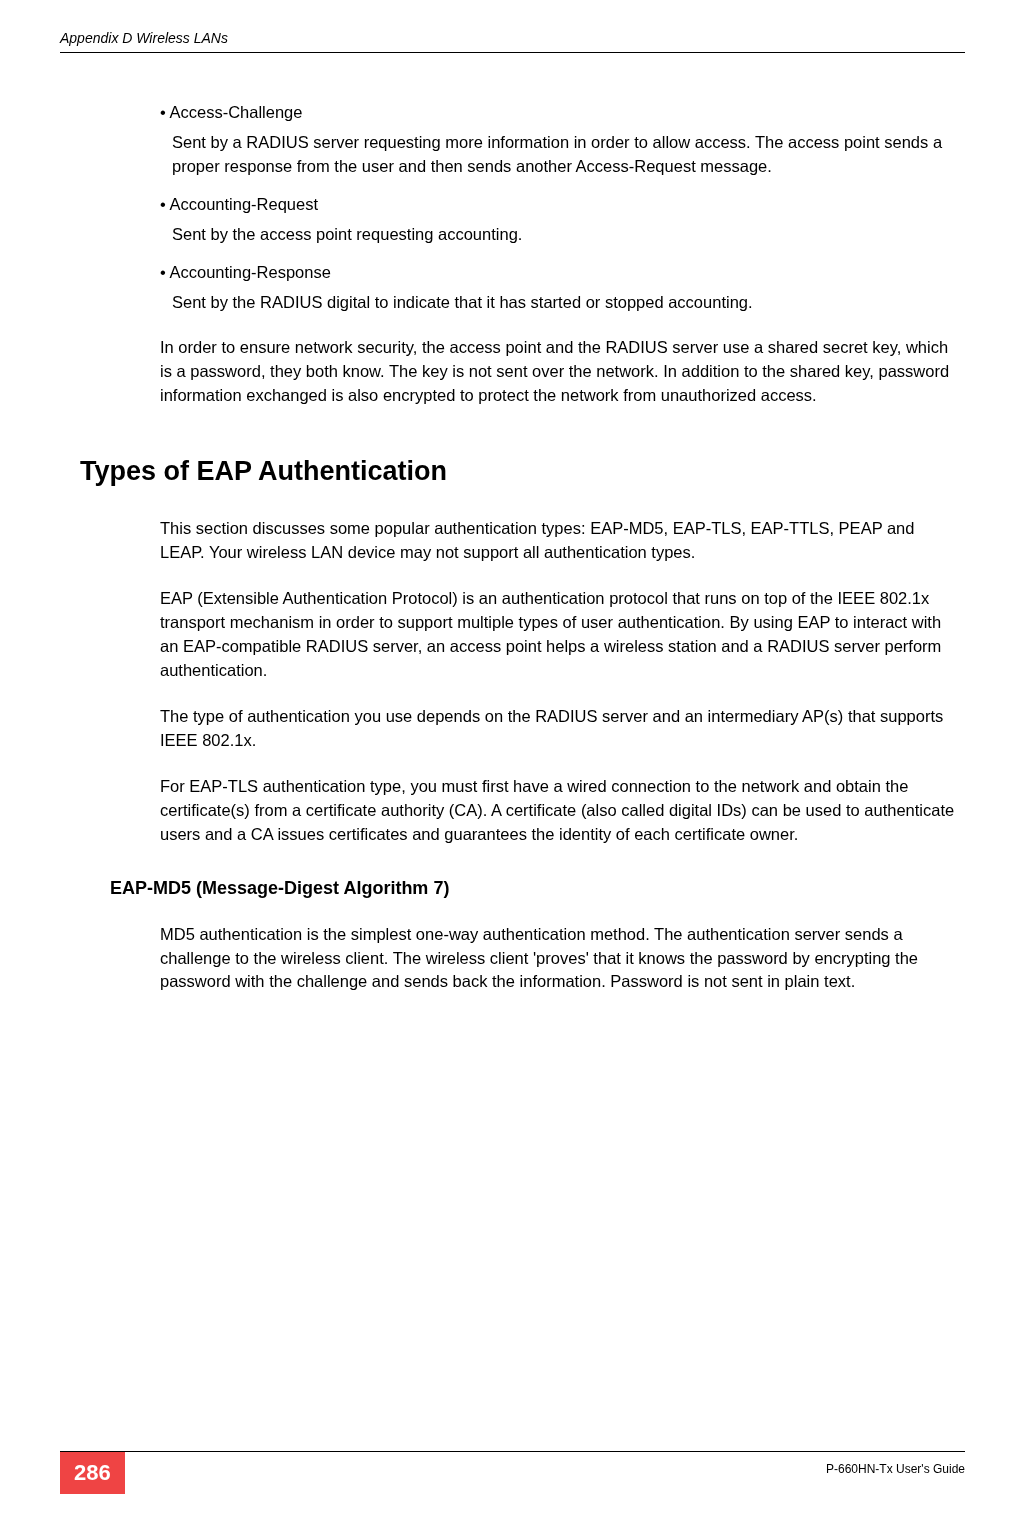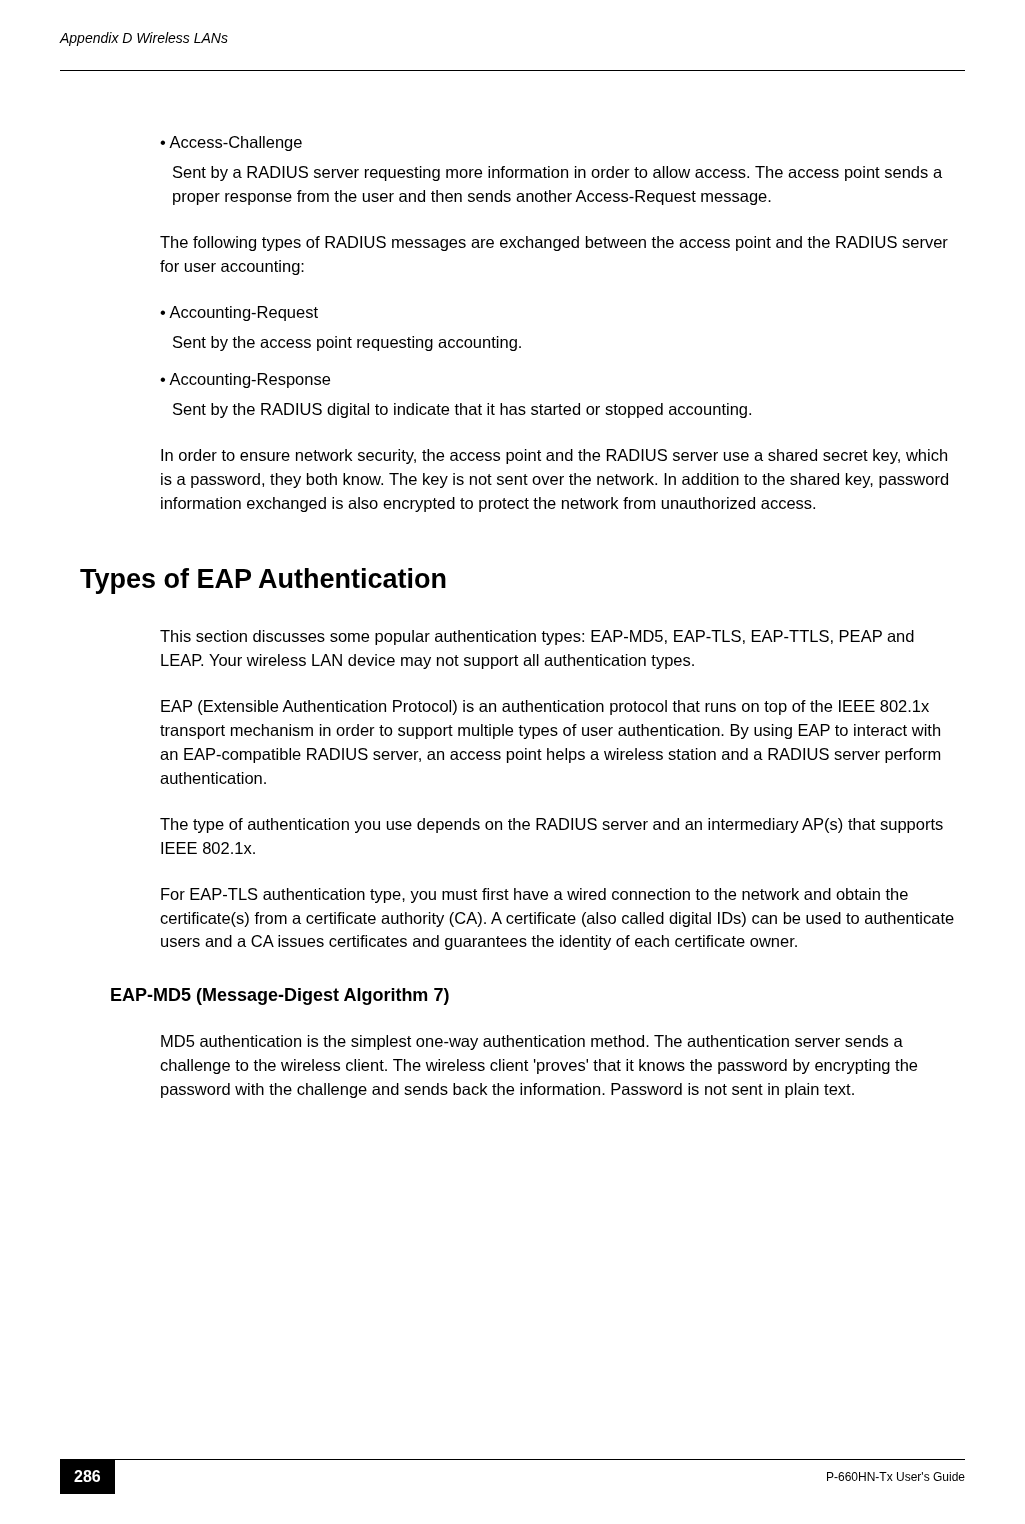--- a/index.html
+++ b/index.html
@@ -12,29 +12,29 @@
   }
   .page {
     width: 1025px;
     height: 1524px;
     position: relative;
     box-sizing: border-box;
     padding: 30px 60px 40px 60px;
   }
   .header-line {
     border-bottom: 1px solid #000;
-    padding-bottom: 24px;
+    padding-bottom: 6px;
     font-size: 14px;
     font-style: italic;
     font-family: Arial, Helvetica, sans-serif;
   }
   .content {
     margin-left: 100px;
     margin-right: 10px;
-    margin-top: 60px;
+    margin-top: 48px;
     font-size: 16.5px;
     line-height: 1.45;
   }
   .bullet-block {
     margin-bottom: 10px;
   }
   .bullet-line {
     margin-left: 12px;
     text-indent: -12px;
     margin-bottom: 6px;
@@ -66,24 +66,24 @@
   .footer {
     position: absolute;
     bottom: 30px;
     left: 60px;
     right: 60px;
     border-top: 1px solid #000;
     padding-top: 6px;
   }
   .page-number-box {
     display: inline-block;
-    background: #000000;
+    background: #ef4444;
     color: #fff;
     font-weight: bold;
-    font-size: 16px;
+    font-size: 22px;
     padding: 8px 14px;
     font-family: Arial, Helvetica, sans-serif;
     vertical-align: top;
     margin-top: -6px;
   }
   .footer-right {
     float: right;
     font-size: 12px;
     font-family: Arial, Helvetica, sans-serif;
     margin-top: 4px;
@@ -98,21 +98,20 @@
     <span>Appendix D Wireless LANs</span>
   </div>
 
   <div class="content">
 
     <div class="bullet-block">
       <div class="bullet-line">• Access-Challenge</div>
       <div class="bullet-desc">Sent by a RADIUS server requesting more information in order to allow access. The access point sends a proper response from the user and then sends another Access-Request message.</div>
     </div>
 
-    <div class="para">The following types of RADIUS messages are exchanged between the access point and the RADIUS server for user accounting:</div>
 
     <div class="bullet-block">
       <div class="bullet-line">• Accounting-Request</div>
       <div class="bullet-desc">Sent by the access point requesting accounting.</div>
     </div>
 
     <div class="bullet-block">
       <div class="bullet-line">• Accounting-Response</div>
       <div class="bullet-desc">Sent by the RADIUS digital to indicate that it has started or stopped accounting.</div>
     </div>

